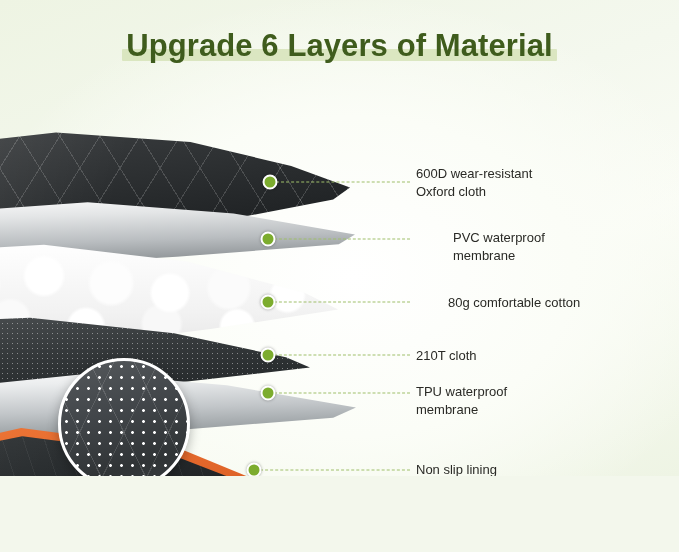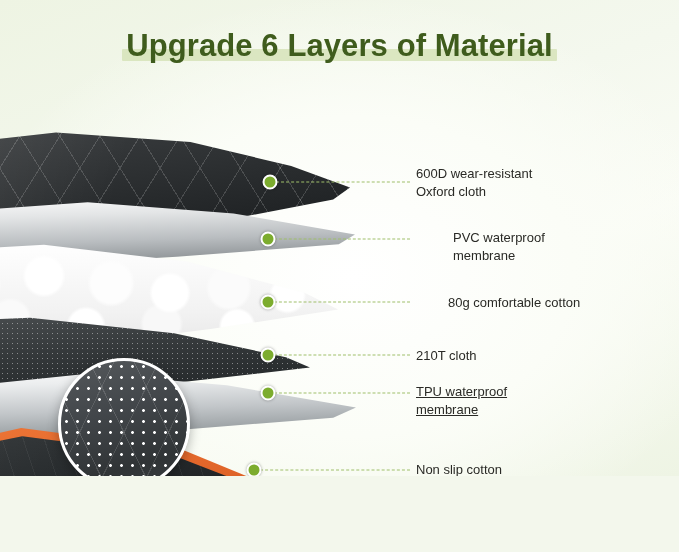--- a/index.html
+++ b/index.html
@@ -187,18 +187,18 @@
       <div class="dot" style="left: 254px; top: 470px;"></div>
     </div>
 
   <div id="labels">
       <div class="lbl" style="left: 416px; top: 165px;">600D wear-resistant
 Oxford cloth</div>
       <div class="lbl" style="left: 416px; top: 229px; margin-left: 37px;">PVC waterproof
 membrane</div>
       <div class="lbl" style="left: 404px; top: 294px; margin-left: 44px;">80g comfortable cotton</div>
       <div class="lbl" style="left: 416px; top: 347px;">210T cloth</div>
-      <div class="lbl" style="left: 416px; top: 383px; text-decoration: underline;">TPU waterproof
+      <div class="lbl" style="left: 416px; top: 383px;">TPU waterproof
 membrane</div>
-      <div class="lbl" style="left: 416px; top: 461px;">Non slip cotton</div>
+      <div class="lbl" style="left: 416px; top: 461px;">Non slip lining</div>
     </div>
 
 </div>
 
 </body></html>

